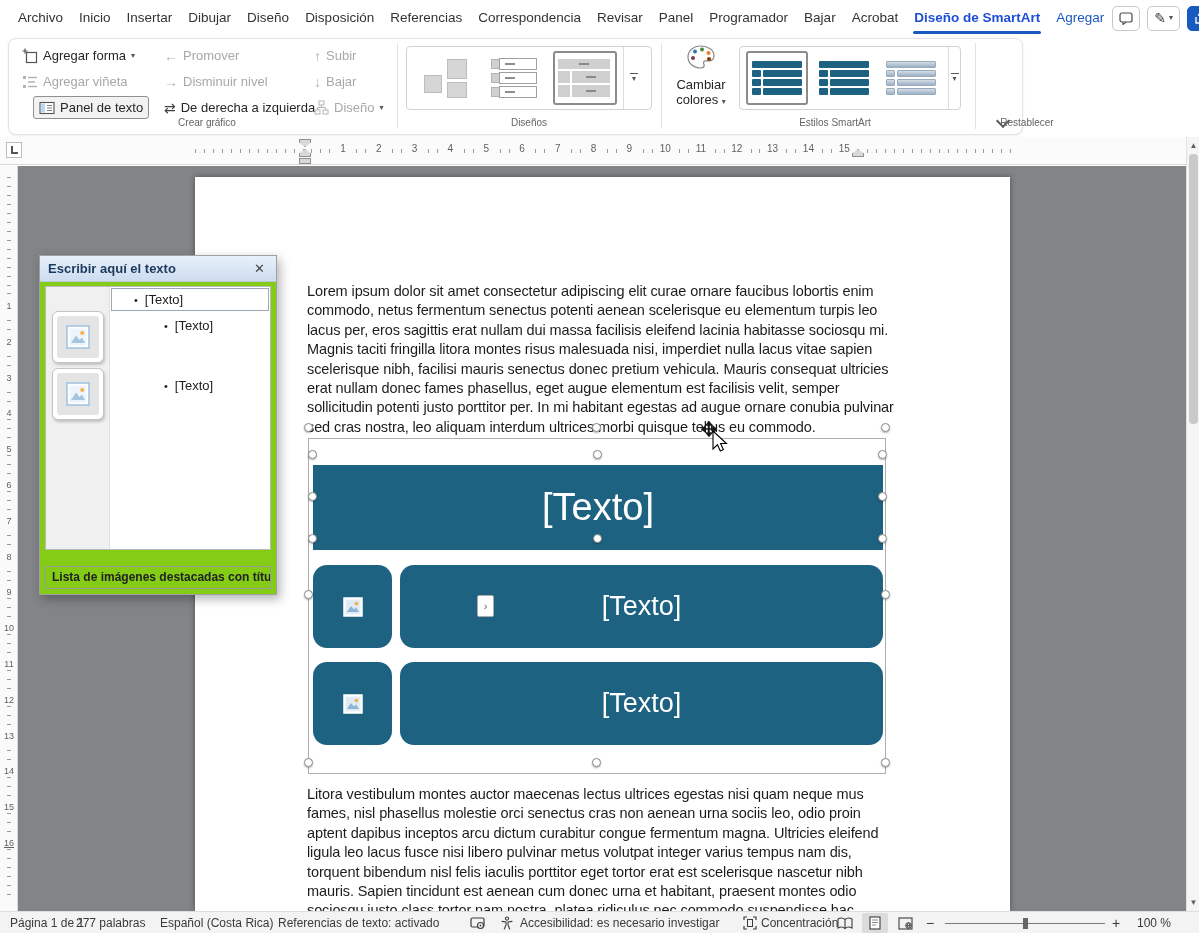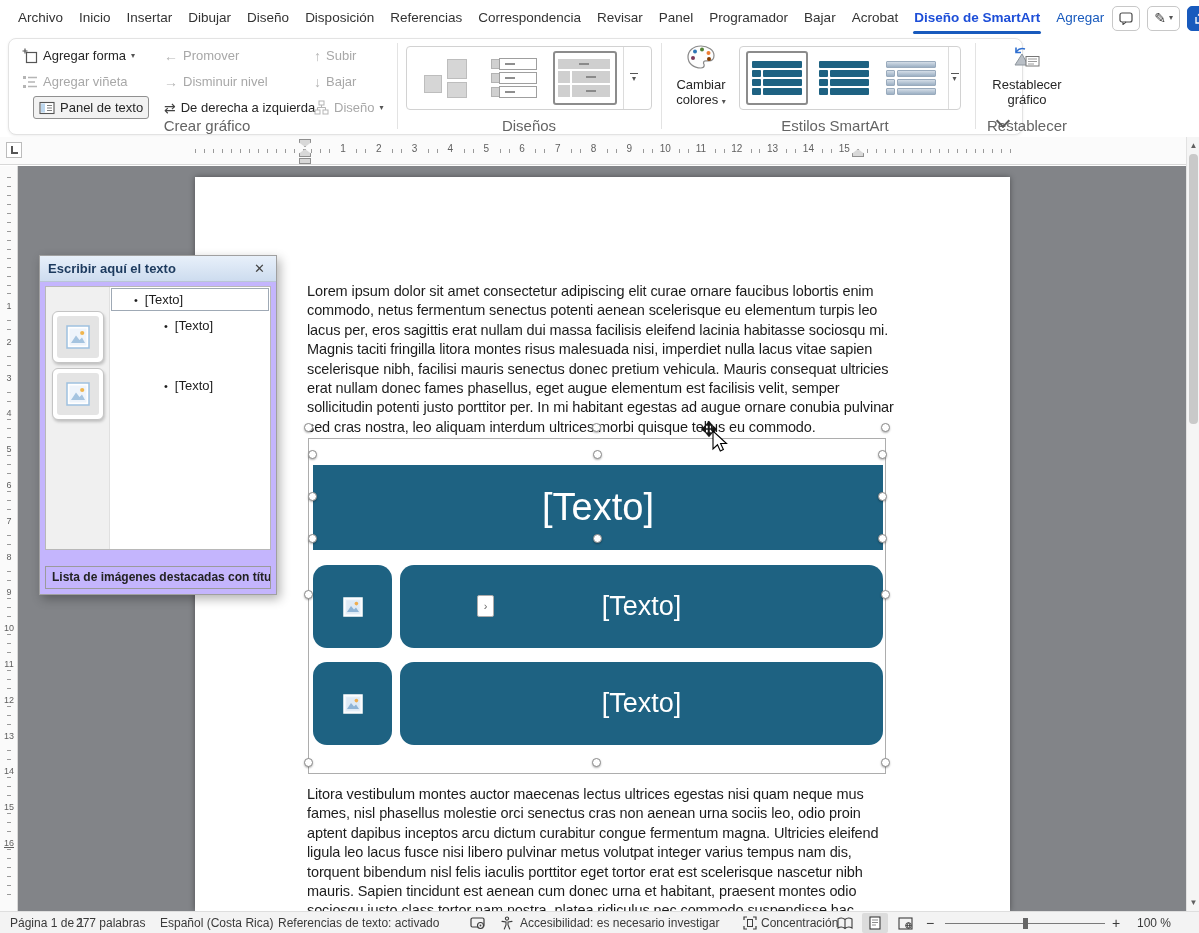--- a/index.html
+++ b/index.html
@@ -18,21 +18,21 @@
   .tb-btn.share { background:#185abd; border-color:#185abd; color:#fff; }
   .chev { font-size:8px; color:#555; line-height:1; }
 
   
   #ribbon { position:absolute; left:8px; top:38px; width:1015px; height:97px; background:#fff; border:1px solid #e3e3e3; border-radius:8px; box-shadow:0 1px 3px rgba(0,0,0,.07); }
   .rb { position:absolute; display:flex; align-items:center; gap:5px; height:23px; font-size:13px; color:#262626; padding:0 5px; border-radius:3px; white-space:nowrap; }
   .rb.disabled { color:#a8a8a8; }
   .rb .g { font-size:14px; line-height:1; }
   .rb.disabled .g { color:#b5b5b5; }
   .rb.pressed { border:1px solid #909090; background:#f2f2f2; }
-  .grp-label { position:absolute; top:78px; font-size:15px; color:#646464; text-align:center; }
+  .grp-label { position:absolute; top:78px; font-size:10px; color:#646464; text-align:center; }
   .vsep { position:absolute; top:4px; height:86px; width:1px; background:#e3e3e3; }
   .gallery { position:absolute; top:7px; height:64px; border:1px solid #d2d2d2; border-radius:4px; background:#fff; display:flex; align-items:center; }
   .gal-cells { display:flex; align-items:center; gap:6px; padding:0 6px; height:100%; }
   .gal-cell { width:64px; height:54px; display:flex; align-items:center; justify-content:center; border:1px solid transparent; border-radius:3px; background:#fff; }
   .gal-cell.sel { border:2px solid #8c8c8c; }
   .gal-more { width:21px; height:100%; border-left:1px solid #dcdcdc; display:flex; flex-direction:column; align-items:center; justify-content:center; gap:1px; }
   .gal-more .bar { width:8px; height:1px; background:#555; }
   .gal-more .chev { font-size:8px; color:#555; }
   
   .t-sq { position:absolute; background:#d6d6d6; border:1px solid #bdbdbd; }
@@ -73,21 +73,21 @@
   #sa-frame { position:absolute; left:113px; top:261px; width:578px; height:336px; border:1px solid #adadad; }
   .accent { background:#1e6282; }
   #sa-title { position:absolute; left:4px; top:26px; width:570px; height:85px; display:flex; align-items:center; justify-content:center; color:#fff; font-size:38px; }
   .sa-row { position:absolute; left:0; width:578px; height:83px; }
   .sa-pic { position:absolute; left:4px; top:0; width:79px; height:83px; border-radius:14px; display:flex; align-items:center; justify-content:center; }
   .sa-bar { position:absolute; left:91px; top:0; width:483px; height:83px; border-radius:14px; display:flex; align-items:center; justify-content:center; color:#fff; font-size:27px; }
   #pane-toggle { position:absolute; left:282px; top:418px; width:17px; height:22px; background:#fff; border:1px solid #ababab; border-radius:2px; font-size:11px; color:#666; display:flex; align-items:center; justify-content:center; }
   .handle { position:absolute; width:9px; height:9px; border-radius:50%; background:#fff; border:1px solid #8a8a8a; box-shadow:0 1px 2px rgba(0,0,0,.3); z-index:30; }
 
   
-  #textpane { position:absolute; left:39px; top:255px; width:238px; height:340px; background:#c4b5fd; border:1px solid #a0a0a0; box-shadow:3px 4px 10px rgba(0,0,0,.3); z-index:40; }
+  #textpane { position:absolute; left:39px; top:255px; width:238px; height:340px; background:#84cc16; border:1px solid #a0a0a0; box-shadow:3px 4px 10px rgba(0,0,0,.3); z-index:40; }
   #tp-head { position:absolute; left:0; top:0; right:0; height:26px; background:linear-gradient(#e8f0fa,#cddcef); display:flex; align-items:center; padding:0 8px; border-bottom:1px solid #b9c6d6; }
   #tp-title { font-size:13px; font-weight:bold; color:#1c3a5e; flex:1; }
   #tp-close { font-size:13px; color:#444; padding:0 3px; }
   #tp-body { position:absolute; left:5px; top:30px; right:5px; bottom:44px; border:1px solid #b8b8b8; background:#fff; }
   #tp-gutter { position:absolute; left:0; top:0; width:64px; bottom:0; background:#f0f0f0; border-right:1px solid #e0e0e0; }
   .tp-pic-btn { position:absolute; left:6px; width:52px; height:52px; background:#fff; border:1px solid #c4c4c4; border-radius:6px; box-shadow:1px 2px 3px rgba(0,0,0,.2); display:flex; align-items:center; justify-content:center; }
   .tp-pic-inner { width:42px; height:42px; background:#e4e4e4; border-radius:3px; display:flex; align-items:center; justify-content:center; }
   .tp-item { position:absolute; font-size:13px; color:#1c1c1c; display:flex; gap:7px; align-items:center; }
   .tp-item .bl { font-size:11px; }
   #tp-item-0 { left:65px; top:1px; right:1px; height:23px; background:#fff; border:1px solid #9fa9b5; padding-left:22px; }
@@ -358,32 +358,20 @@
         </div>
       </div>
       <div class="gal-more">
         <div class="bar"></div>
         <span class="chev">▾</span>
       </div>
     </div>
     <div class="grp-label" style="left:700px;width:252px;">Estilos SmartArt</div>
     <div class="vsep" style="left:966px;"></div>
 
-    <div style="position:absolute;left:976px;top:4px;width:84px;text-align:center;">
-      <span style="display:inline-block;">
-        <svg width="30" height="28" viewBox="0 0 30 28">
-            <path d="M13,6 A8,8 0 0 0 4,9" fill="none" stroke="#2f6fd0" stroke-width="1.6"></path>
-            <path d="M4,4.5 L4,9.5 L9,9.5" fill="none" stroke="#2f6fd0" stroke-width="1.6"></path>
-            <path d="M3,22 L10,11 L16,22 Z" fill="#b9bfc6" stroke="#8e969e"></path>
-            <rect x="14" y="13.5" width="13" height="9.5" fill="#fff" stroke="#767676"></rect>
-            <path d="M16,16 H25 M16,18.5 H25 M16,21 H22" stroke="#9a9a9a" stroke-width="1"></path>
-          </svg>
-      </span>
-      <div style="font-size:13px;color:#262626;line-height:15px;margin-top:2px;">Restablecer gráfico</div>
-    </div>
     <div class="grp-label" style="left:976px;width:84px;">Restablecer</div>
 
     <div style="position:absolute;right:14px;bottom:8px;width:10px;height:10px;border-right:2px solid #5a5a5a;border-bottom:2px solid #5a5a5a;transform:rotate(45deg);"></div>
   </div>
 
   <div id="hruler">
     <div id="tab-selector">
         <i></i>
       </div>
     <div id="h-ticks"></div>

